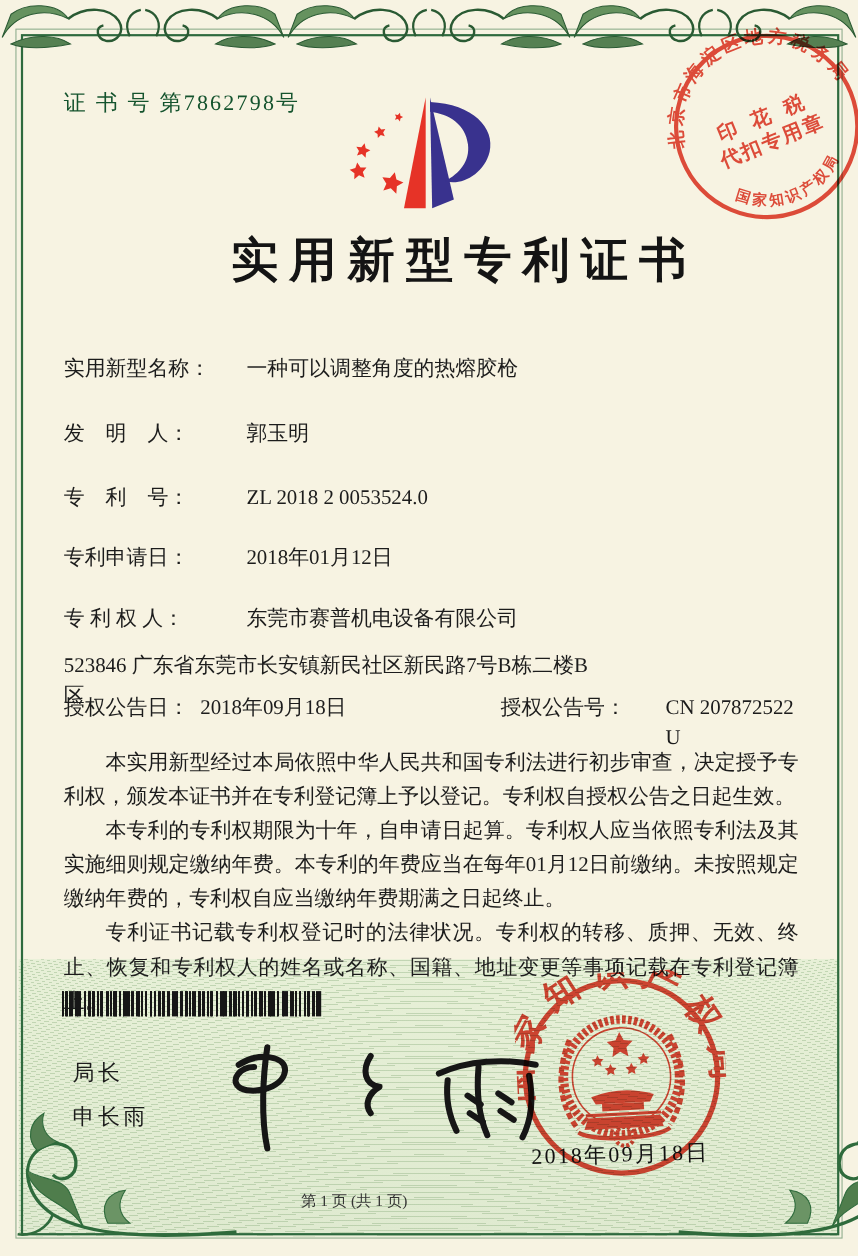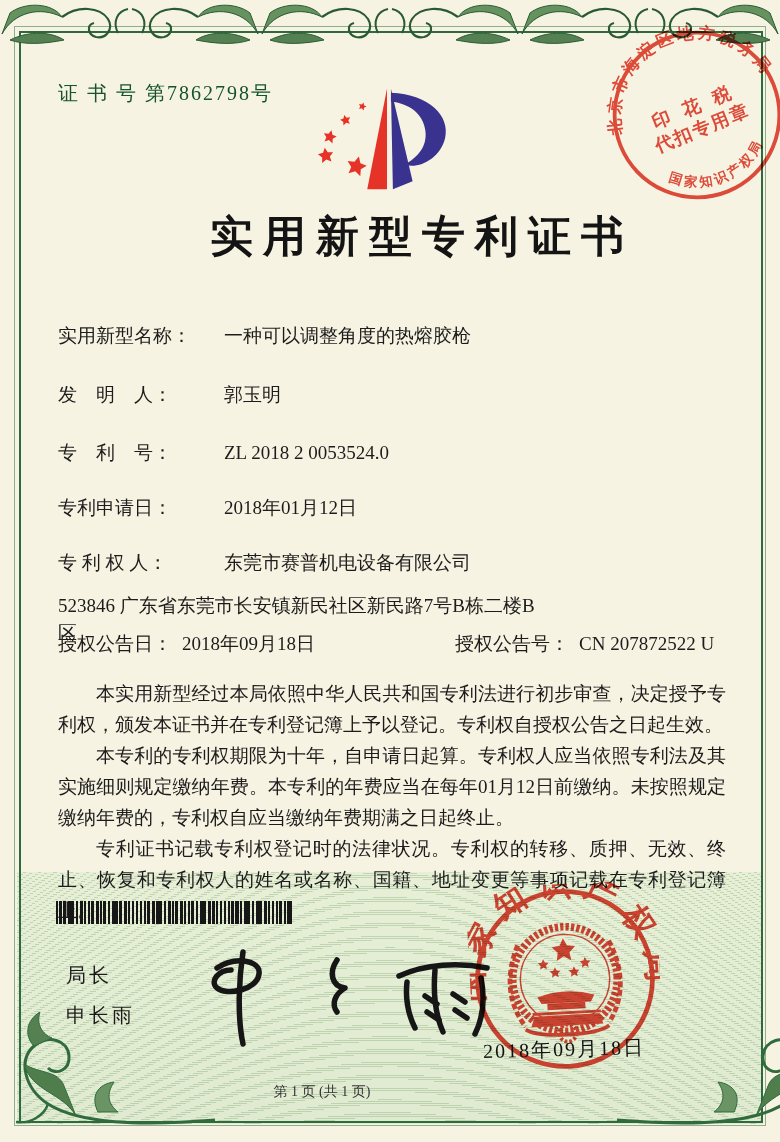--- a/index.html
+++ b/index.html
@@ -27,21 +27,21 @@
     left:0;top:208px;width:780px;text-align:center;
     font-size:43px;font-weight:700;letter-spacing:10px;color:#141414;padding-left:32px;
   }
   .fields{left:58px;width:668px;font-size:19px;line-height:27px;}
   .frow{display:flex;align-items:flex-end;gap:24px;}
   .flabel{flex:0 0 142px;white-space:nowrap;}
   .fvalue{flex:1;font-family:Liberation Serif, serif;}
   .fvalue.addr{max-width:478px;}
   .grant-row{display:flex;}
   .grant-row .g1{flex:0 0 397px;display:flex;}
-  .grant-row .g2{display:flex;}
+  .grant-row .g2{display:flex;gap:26px;}
   .grant-row .flabel{flex:0 0 auto;margin-right:10px;}
   .paras{left:58px;top:678px;width:668px;font-size:19px;line-height:31px;text-align:justify;}
   .paras p{margin:0;text-indent:38px;}
   .barcode{
     left:56px;top:901px;width:236px;height:23px;
     background:
       repeating-linear-gradient(90deg,#161616 0 2px,rgba(0,0,0,0) 2px 4px),
       repeating-linear-gradient(90deg,#161616 0 1px,rgba(0,0,0,0) 1px 7px),
       repeating-linear-gradient(90deg,rgba(0,0,0,0) 0 3px,#161616 3px 5px,rgba(0,0,0,0) 5px 11px);
   }

